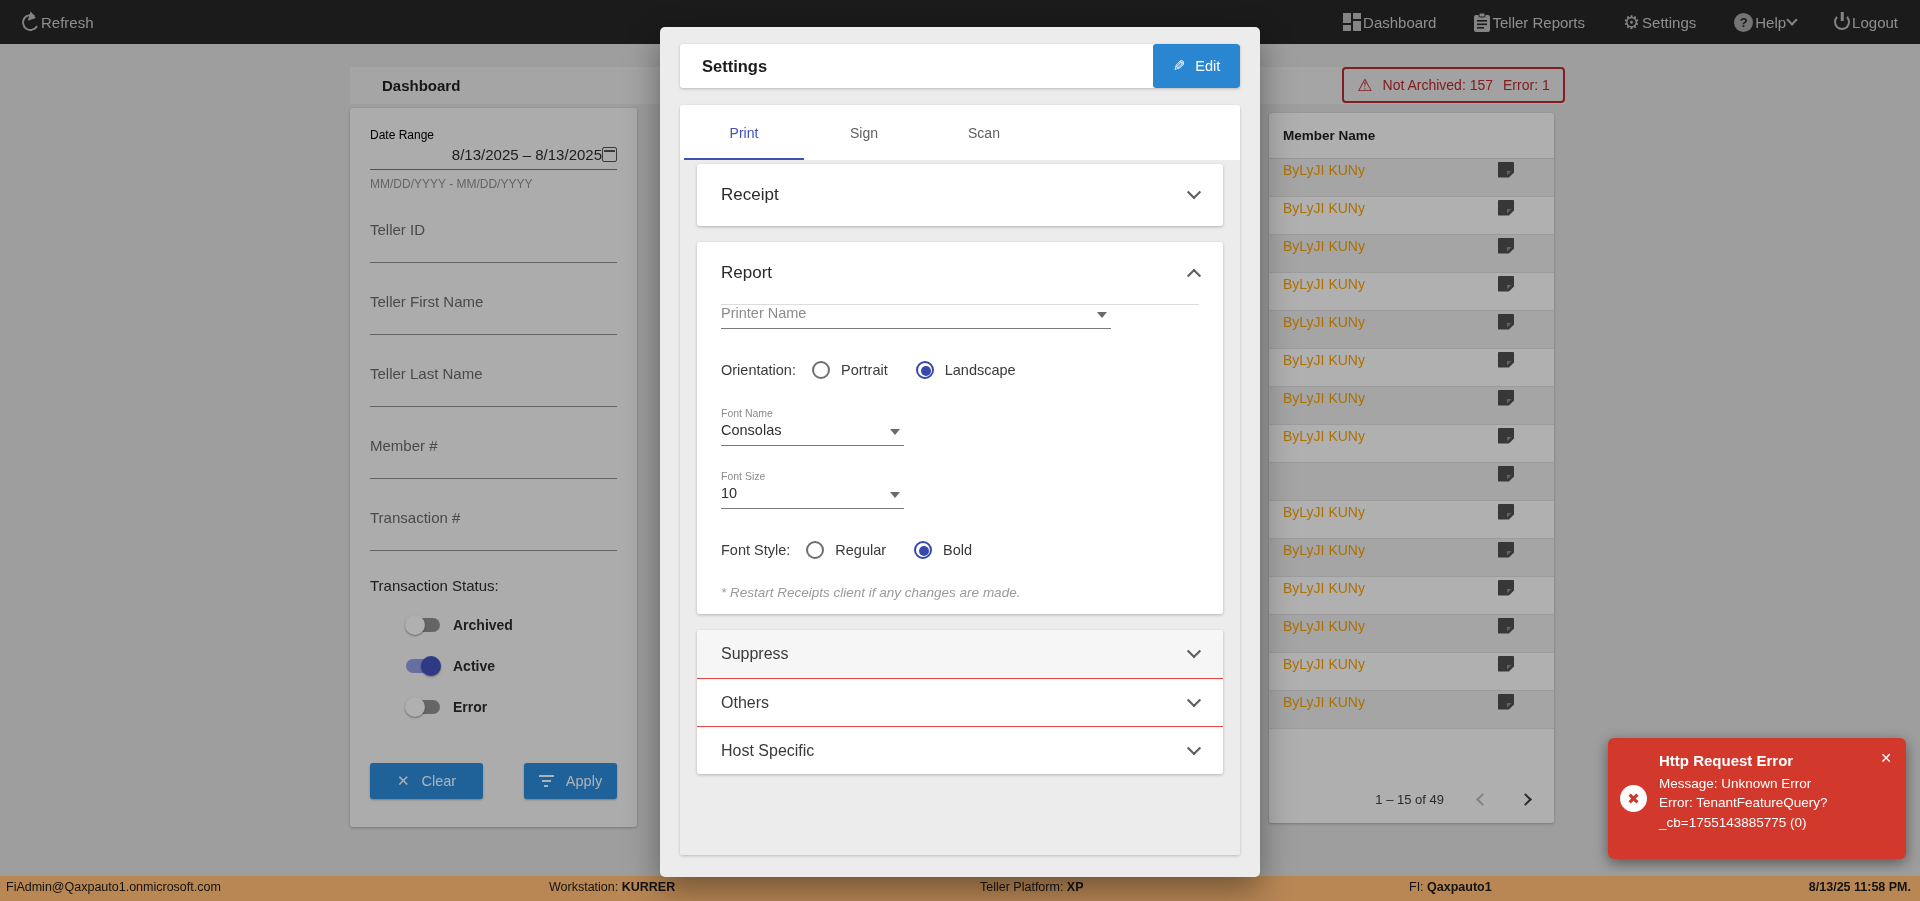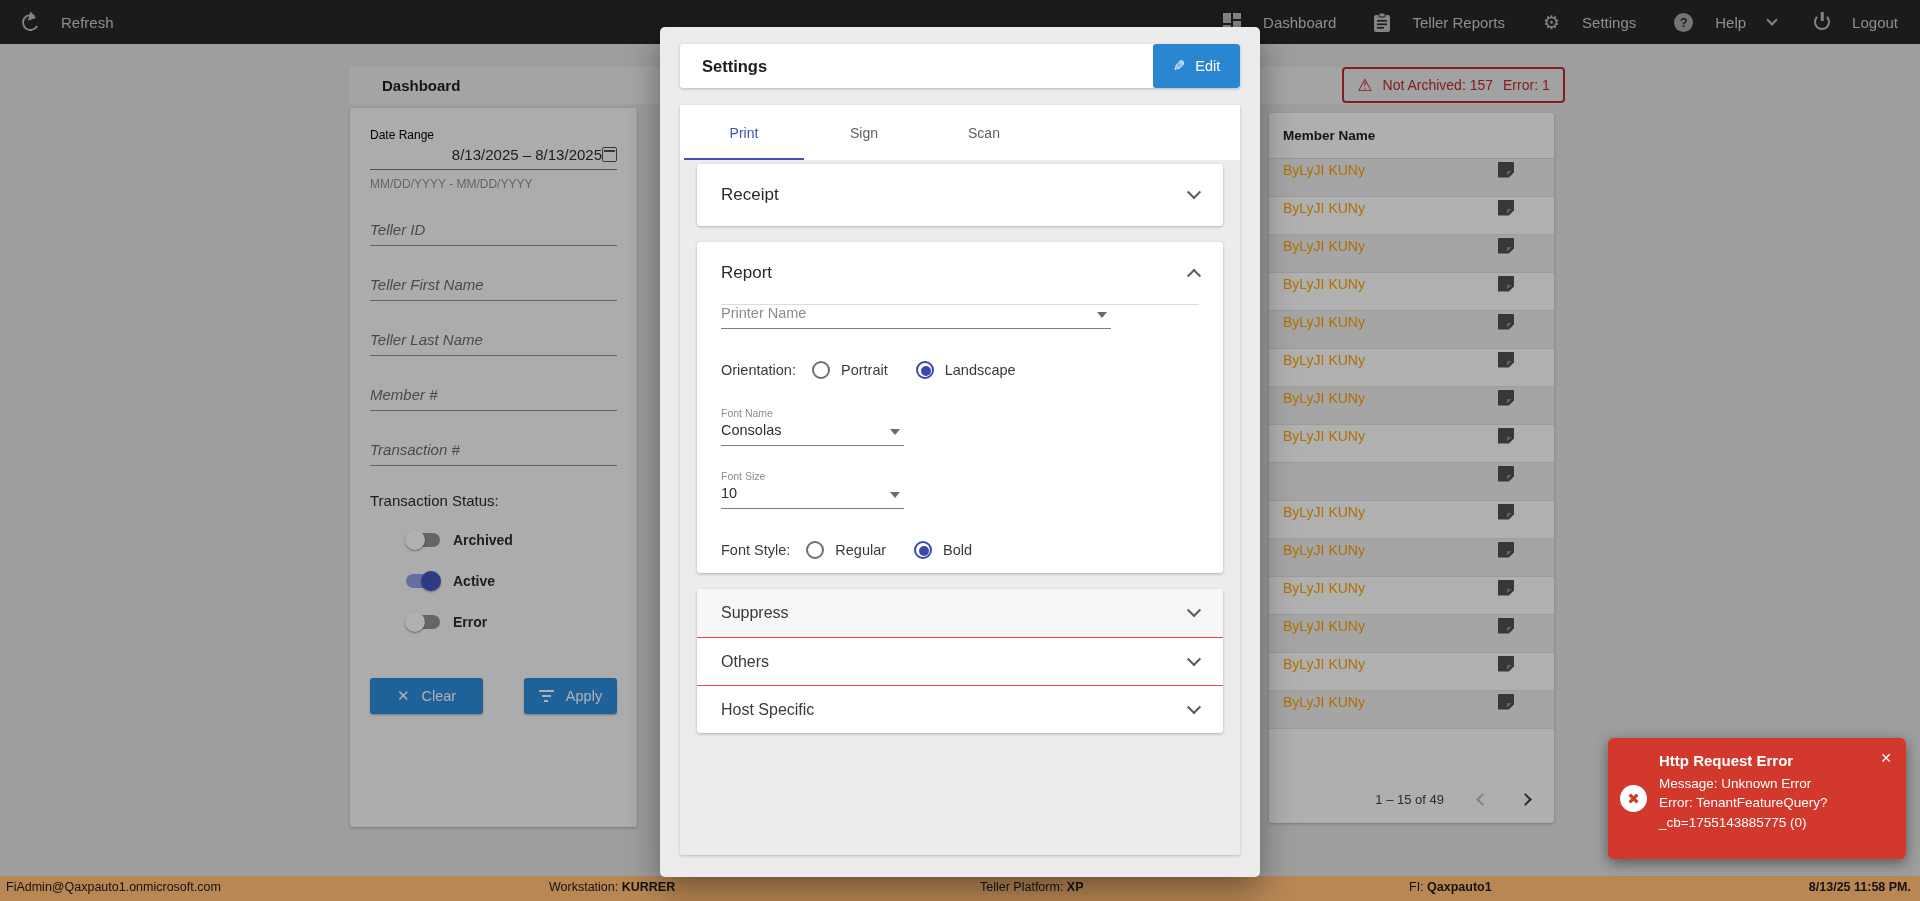--- a/index.html
+++ b/index.html
@@ -3,21 +3,21 @@
 <meta charset="utf-8">
 <style>
   * { margin:0; padding:0; box-sizing:border-box; }
   html,body { width:1920px; height:901px; overflow:hidden; }
   body { font-family:"Liberation Sans", sans-serif; background:#d9d9d9; position:relative; }
 
   
   .topnav { position:absolute; left:0; top:0; width:1920px; height:44px; background:#252525;
             display:flex; align-items:center; justify-content:space-between; padding:0 22px; z-index:10; }
   .nav-left, .nav-right { display:flex; align-items:center; gap:38px; }
-  .nav-item { display:flex; align-items:center; gap:22px; color:#c3c3c3; font-size:15px; cursor:pointer; }
+  .nav-item { display:flex; align-items:center; gap:2px; color:#c3c3c3; font-size:15px; cursor:pointer; }
   .nav-item svg { display:block; }
   .refresh-glyph { width:17px; height:17px; border:2.5px solid #b5b5b5; border-radius:50%;
                    border-right-color:transparent; transform:rotate(-15deg); position:relative; }
   .refresh-glyph:after { content:""; position:absolute; right:-5px; top:-2px;
                    border:5px solid transparent; border-left:7px solid #b5b5b5; transform:rotate(32deg); }
   .help-circle { width:19px; height:19px; border-radius:50%; background:#9f9f9f; color:#252525;
                  font-size:13px; font-weight:bold; display:flex; align-items:center; justify-content:center; }
   .chev { width:8px; height:8px; border-right:2px solid #b5b5b5; border-bottom:2px solid #b5b5b5;
           transform:rotate(45deg); margin-top:-4px; }
   .power-glyph { width:16px; height:16px; border:2.5px solid #b5b5b5; border-radius:50%;
@@ -39,21 +39,21 @@
   
   .filter-card { position:absolute; left:350px; top:108px; width:287px; height:719px; background:#ececec;
                  border-radius:3px; box-shadow:0 1px 3px rgba(0,0,0,.25); z-index:1; padding:20px 20px 0 20px; }
   .small-label { font-size:12px; color:#000000; }
   .date-value-row { display:flex; align-items:center; justify-content:flex-end; margin-top:4px;
                     border-bottom:1px solid #6f6f6f; padding-bottom:6px; }
   .date-value { font-size:15px; color:#2b2b2b; }
   .cal-icon { width:15px; height:15px; border:1.8px solid #4f4f4f; border-radius:2px; position:relative; }
   .cal-icon:before { content:""; position:absolute; left:1px; right:1px; top:2px; height:1.8px; background:#4f4f4f; }
   .date-hint { font-size:12px; color:#8a8a8a; margin-top:7px; }
-  .u-field { margin-top:30px; border-bottom:1px solid #8a8a8a; padding-bottom:7px; font-size:15px; color:#666;font-style:italic; }
+  .u-field { margin-top:30px; border-bottom:1px solid #8a8a8a; padding-bottom:24px; font-size:15px; color:#666; }
   .status-label { margin-top:26px; font-size:15px; color:#2b2b2b; }
   .toggle-row { display:flex; align-items:center; gap:13px; margin-top:21px; margin-left:36px; height:20px;font-weight:bold; }
   .switch { position:relative; width:34px; height:14px; border-radius:7px; flex:0 0 auto; }
   .switch .thumb { position:absolute; top:-3px; width:20px; height:20px; border-radius:50%;
                    box-shadow:0 1px 2px rgba(0,0,0,.4); }
   .switch.off { background:#8b8b8b; } .switch.off .thumb { left:-1px; background:#f2f2f2; }
   .switch.on  { background:#8c98de; } .switch.on  .thumb { left:15px; background:#3f51b5; }
   .toggle-label { font-size:14px; color:#2b2b2b; }
   .filter-buttons { display:flex; justify-content:space-between; margin-top:46px; }
   .btn-blue { background:#2b86d2; color:#eef4fa; border:none; border-radius:3px; height:36px;
@@ -404,20 +404,21 @@
             <span class="radio-opt">
               <span class="radio"></span>
               <span>Regular</span>
             </span>
             <span class="radio-opt">
               <span class="radio checked"></span>
               <span>Bold</span>
             </span>
           </div>
 
+          <div class="rep-note">* Restart Receipts client if any changes are made.</div>
         </div>
       </div>
 
       <div class="acc-card group-card">
         <div class="acc-row suppress">
           <span class="acc-label">Suppress</span>
           <span class="acc-chev down"></span>
         </div>
         <div class="acc-row">
           <span class="acc-label">Others</span>

